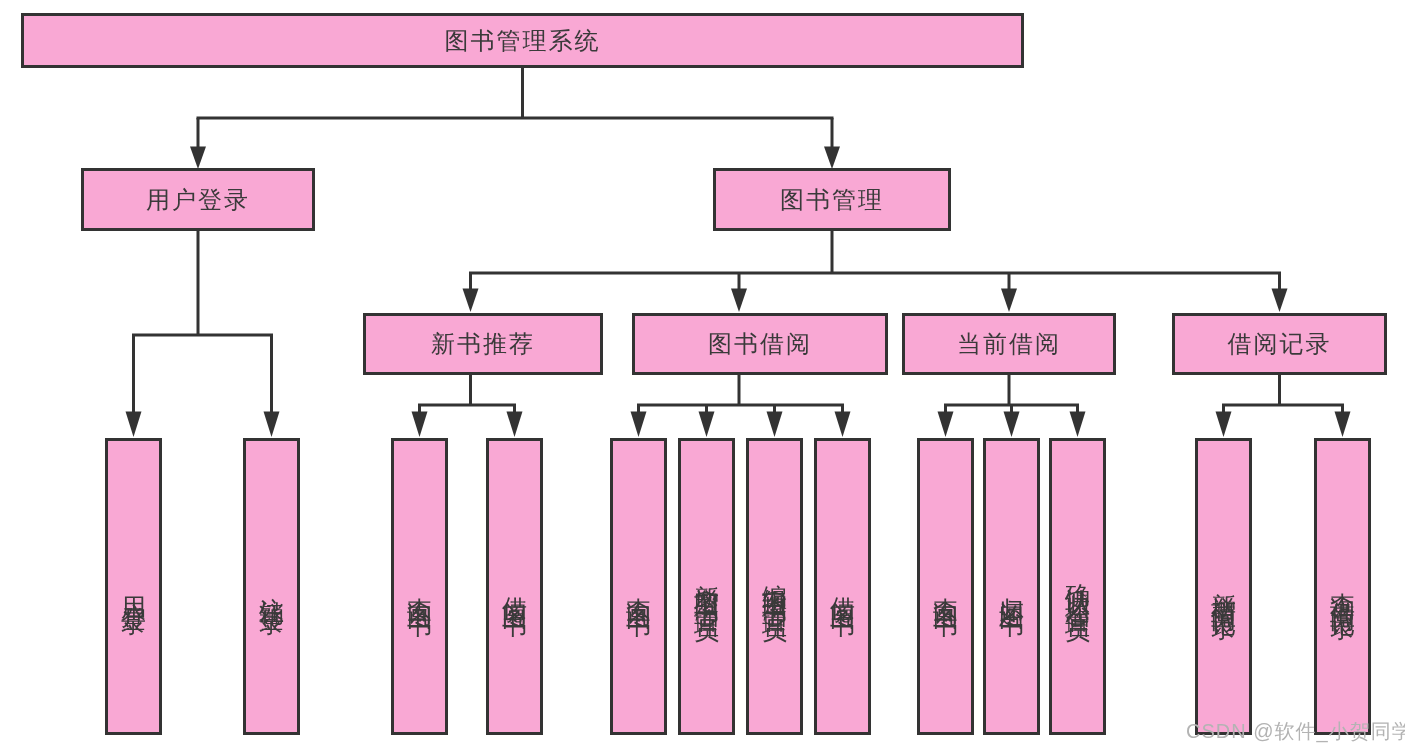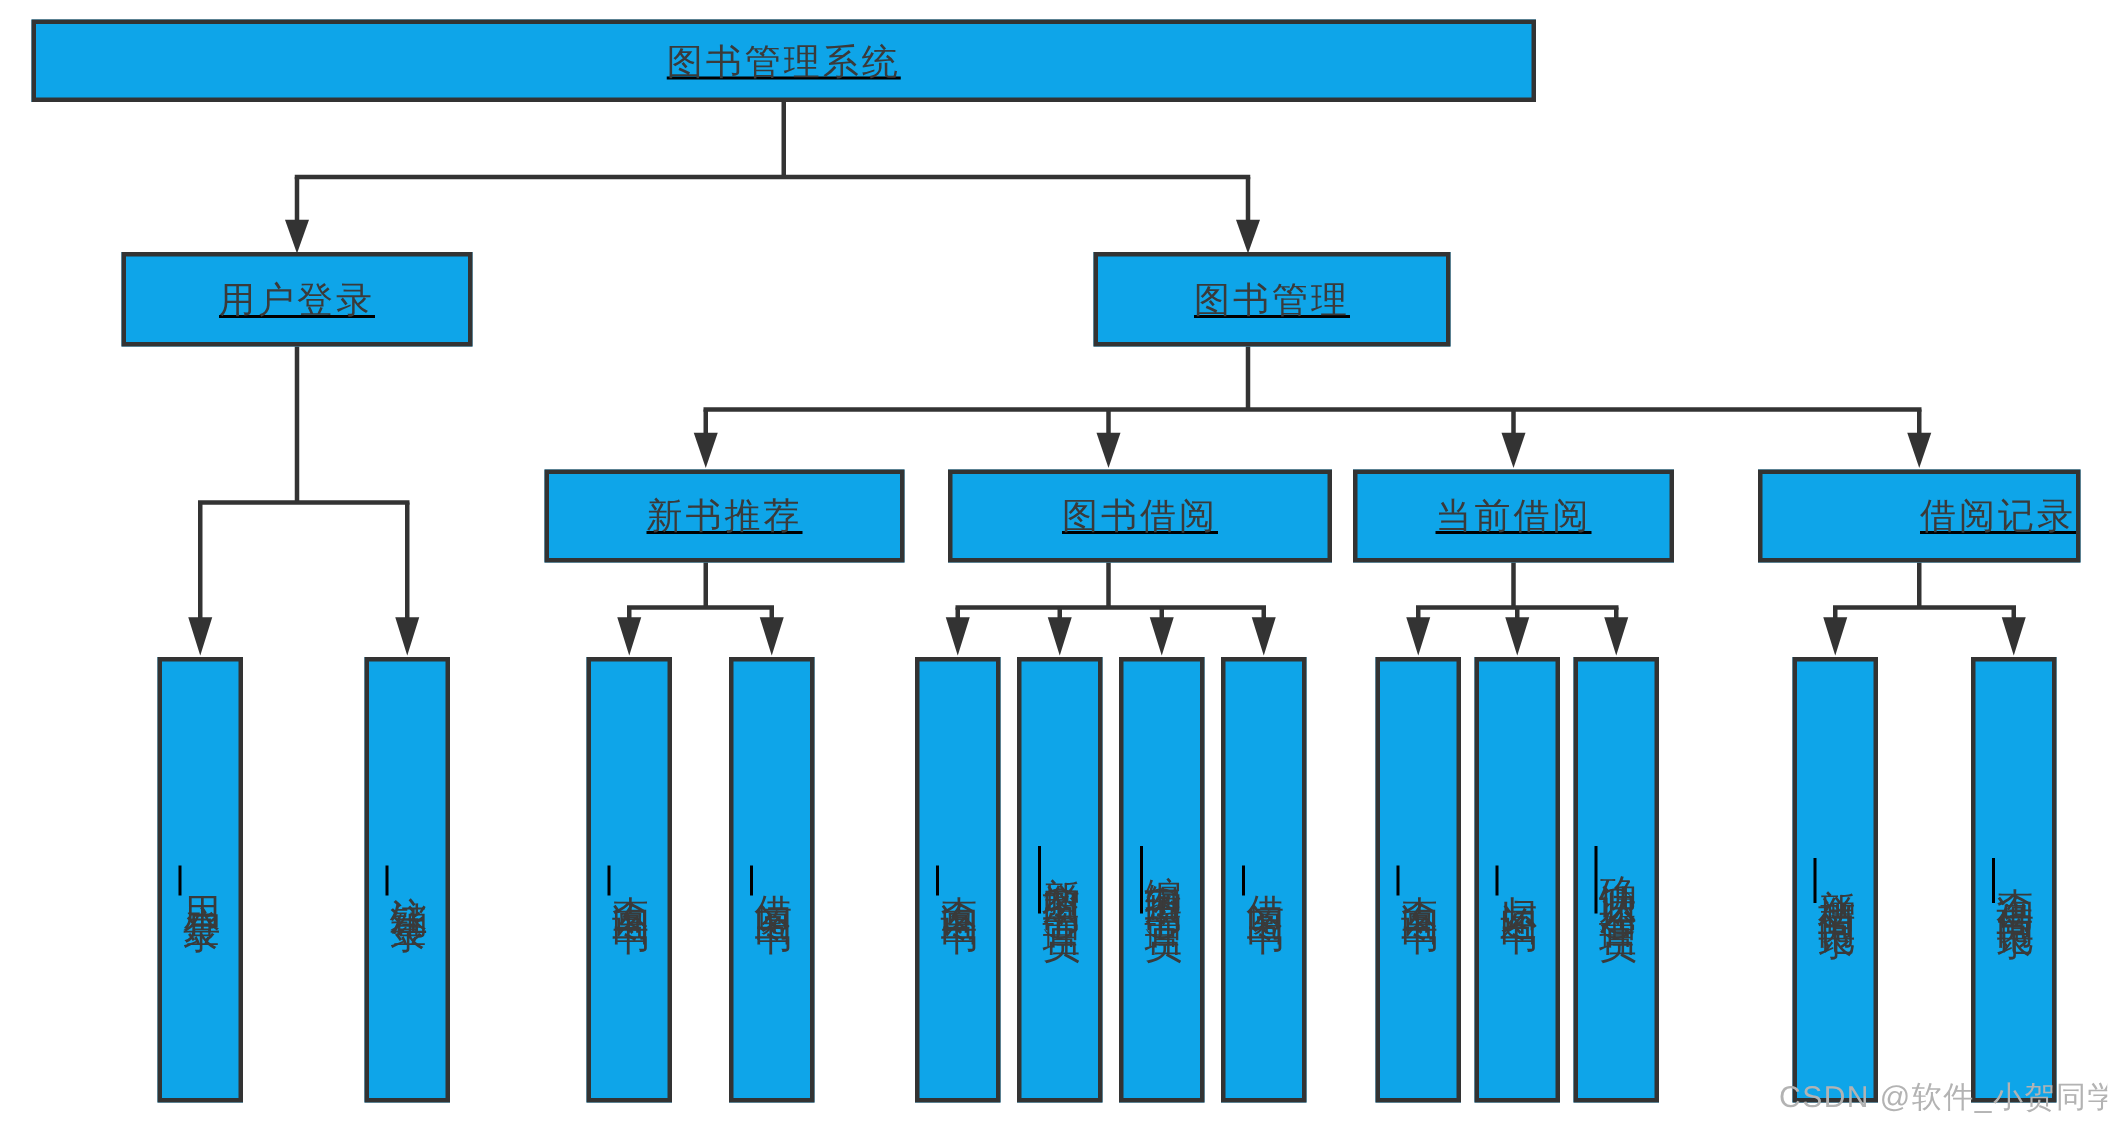--- a/index.html
+++ b/index.html
@@ -22,27 +22,26 @@
     stroke-width: 3;
     fill: none;
   }
   svg.wires polygon {
     fill: var(--line, #333333);
     stroke: none;
   }
   .box {
     position: absolute;
     box-sizing: border-box;
-    background: #0ea5e9;
+    background: #f9a8d4;
     border: 3px solid var(--line, #333333);
     display: flex;
     align-items: center;
     justify-content: center;
     z-index: 2;
-    text-decoration: underline;
   }
   .root { left: 21px; top: 13px; width: 1003px; height: 55px; }
   .l2 { top: 168px; height: 63px; }
   .l3 { top: 313px; height: 62px; }
   .leaf { top: 438px; height: 297px; width: 57px; }
   .hlabel {
     font-size: 24px;
     letter-spacing: 2px;
     color: var(--text, #3a3a3a);
     white-space: nowrap;
@@ -146,34 +145,34 @@
     </g>
   </svg>
 
   <div class="box root">
     <span class="hlabel">图书管理系统</span>
   </div>
 
   <div class="box l2" style="left:81px;width:234px;">
     <span class="hlabel">用户登录</span>
   </div>
-  <div class="box l2" style="left:713px;width:238px;margin-left:16px;">
+  <div class="box l2" style="left:713px;width:238px;">
     <span class="hlabel">图书管理</span>
   </div>
 
   <div class="box l3" style="left:363px;width:240px;">
     <span class="hlabel">新书推荐</span>
   </div>
   <div class="box l3" style="left:632px;width:256px;">
     <span class="hlabel">图书借阅</span>
   </div>
   <div class="box l3" style="left:902px;width:214px;">
     <span class="hlabel">当前借阅</span>
   </div>
-  <div class="box l3" style="left:1172px;width:215px;justify-content:flex-end;">
+  <div class="box l3" style="left:1172px;width:215px;">
     <span class="hlabel">借阅记录</span>
   </div>
 
   <div class="box leaf" style="left:105px;">
     <span class="vlabel">用户登录</span>
   </div>
   <div class="box leaf" style="left:243px;">
     <span class="vlabel">注销登录</span>
   </div>
 

